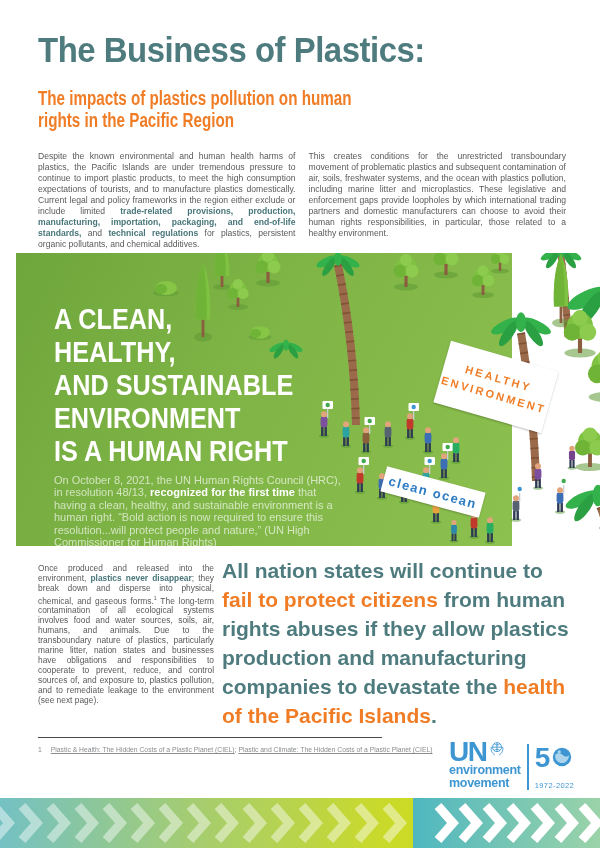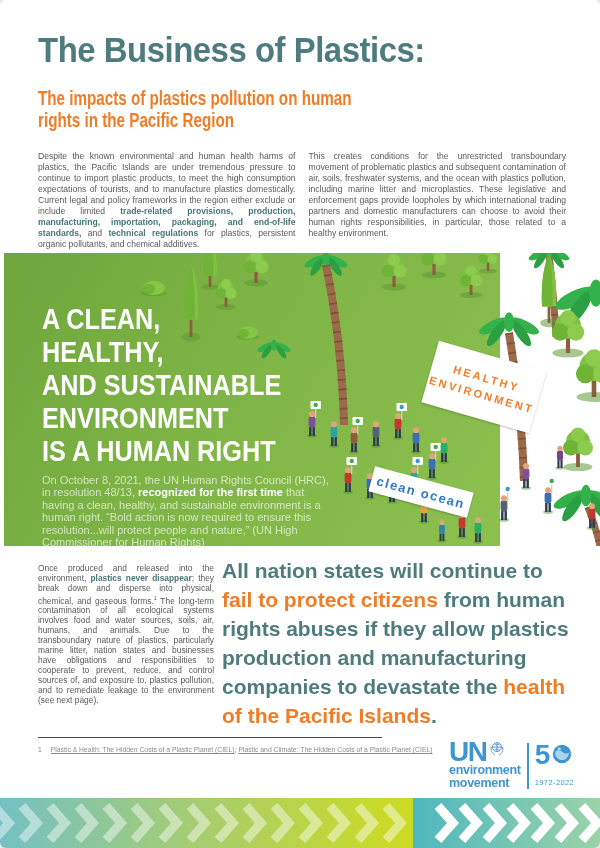--- a/index.html
+++ b/index.html
@@ -1,30 +1,30 @@
 <!DOCTYPE html>
 <html><head>
 <meta charset="utf-8">
 <style>
   html,body{margin:0;padding:0;background:#e8e8e8;}
   .page{position:relative;width:600px;height:848px;margin:0 auto;background:#ffffff;
-        font-family:"Liberation Sans",sans-serif;overflow:hidden;border-radius:6px;}
+        font-family:"Liberation Sans",sans-serif;overflow:hidden;}
 
   
   .title{position:absolute;left:38px;top:30px;font-size:35px;font-weight:bold;
          color:#4E7B7E;letter-spacing:-0.5px;transform:scaleX(0.94);transform-origin:left top;white-space:nowrap;}
   .subtitle{position:absolute;left:38px;top:88px;font-size:19.5px;font-weight:bold;color:#F07D26;
             line-height:1.12;transform:scaleX(0.78);transform-origin:left top;width:420px;white-space:pre-line;}
 
   
   .intro{position:absolute;left:38px;top:151px;width:528px;display:flex;gap:13px;}
   .intro .col{width:258px;font-size:8.6px;line-height:11px;color:#58595B;text-align:justify;}
 
   
-  .hero{position:absolute;left:4px;top:253px;width:496px;height:293px;
+  .hero{position:absolute;left:16px;top:253px;width:496px;height:293px;
         background:linear-gradient(120deg,#6FA63C 0%,#7FB546 45%,#8CC04F 100%);}
   .hero svg.scene{position:absolute;left:0;top:0;}
   .hero-heading{position:absolute;left:38px;top:50px;font-size:29px;font-weight:bold;color:#ffffff;
                 line-height:33px;white-space:pre-line;transform:scaleX(0.87);transform-origin:left top;z-index:3;}
   .hero-caption{position:absolute;left:38px;top:221px;width:296px;font-size:11px;line-height:12.4px;
                 color:rgba(255,255,255,0.66);z-index:3;}
   .banner{position:absolute;background:#ffffff;box-shadow:0 1px 2px rgba(0,0,0,0.25);z-index:2;
           display:flex;align-items:center;justify-content:center;text-align:center;font-weight:bold;}
   .banner-1{left:424px;top:102px;width:112px;height:64px;transform:rotate(16deg);
             color:#F07D26;font-size:11px;line-height:17px;letter-spacing:2.5px;white-space:pre-line;}
@@ -43,21 +43,21 @@
   .wb{color:#ffffff;font-weight:bold;}
   .sup{vertical-align:super;font-size:0.62em;}
 
   
   .rule{position:absolute;left:38px;top:737px;width:344px;height:1px;background:#4a4a4a;}
   .footnote{position:absolute;left:38px;top:746px;width:400px;font-size:6.8px;color:#8A8C8E;}
   .footnote .num{margin-right:9px;}
   .footnote a{color:#8A8C8E;text-decoration:underline;cursor:pointer;}
 
   
-  .unep{position:absolute;left:449px;top:740px;display:flex;align-items:center;color:#3D96D2;}
+  .unep{position:absolute;left:449px;top:740px;display:flex;align-items:flex-end;color:#3D96D2;}
   .unep .un-row{display:flex;align-items:flex-start;gap:2px;}
   .unep .un-txt{font-size:28px;font-weight:bold;letter-spacing:-1.5px;line-height:24px;}
   .unep .wordmark{font-size:12.5px;font-weight:bold;line-height:13px;letter-spacing:-0.3px;}
   .unep .divider{width:2px;height:46px;background:#3D96D2;margin:2px 6px 0 6px;}
   .unep .fifty-row{display:flex;align-items:flex-start;gap:1px;}
   .unep .five{font-size:28px;font-weight:bold;line-height:24px;}
   .unep .years{font-size:7.5px;letter-spacing:0.4px;margin-top:11px;}
 
   
   .strip{position:absolute;left:0;top:798px;width:600px;height:50px;}

